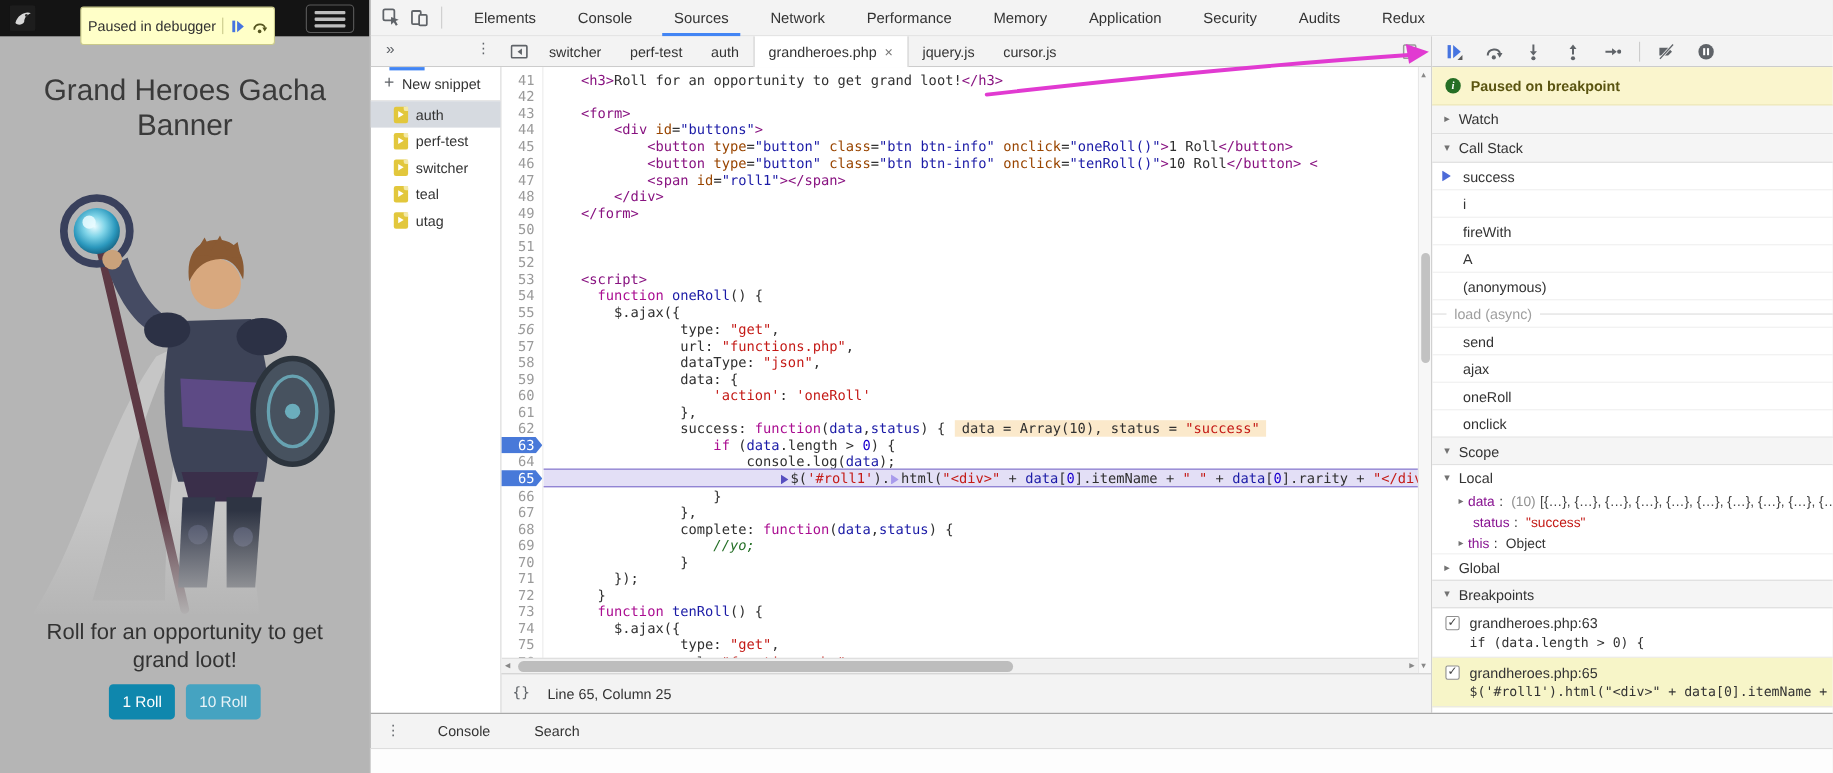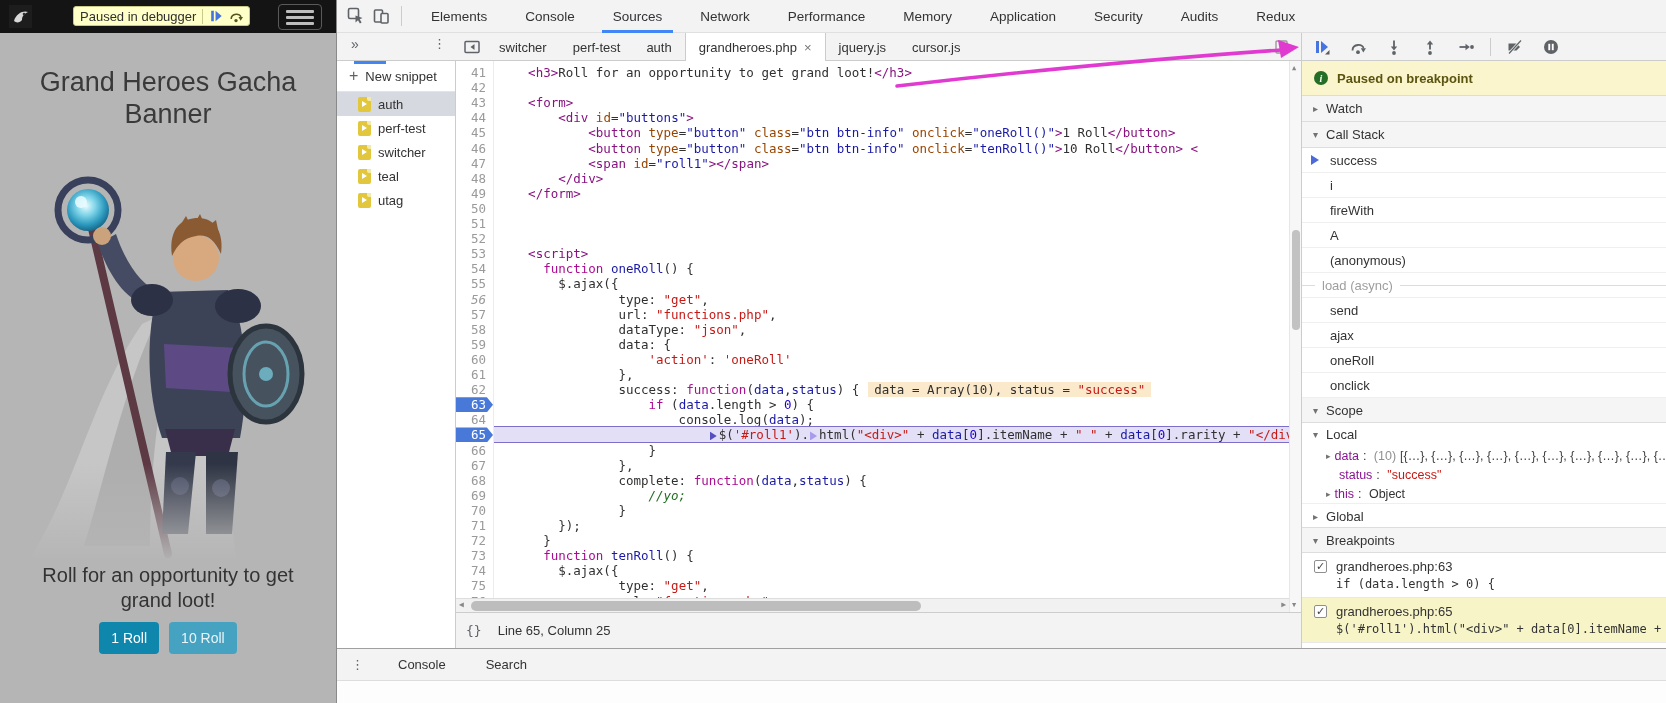--- a/index.html
+++ b/index.html
@@ -4,21 +4,21 @@
 <style>
   *{box-sizing:border-box;margin:0;padding:0}
   html,body{width:1666px;height:703px;overflow:hidden;background:#e8e8e8;
     font-family:"Liberation Sans","DejaVu Sans",sans-serif;}
   .screen{position:relative;width:1666px;height:703px;}
 
   
   .page{position:absolute;left:0;top:0;width:336px;height:703px;background:#b5b5b5;overflow:hidden;}
   .navbar{position:absolute;left:0;top:0;width:336px;height:33px;background:#141414;}
   .logo{position:absolute;left:9px;top:5px;width:23px;height:23px;background:#1e1e1e;border-radius:2px;}
-  .paused-pill{position:absolute;left:73px;top:6px;height:20px;background:#ffffc8;border:1px solid #c9c98a;
+  .paused-pill{position:absolute;left:73px;top:6px;height:35px;background:#ffffc8;border:1px solid #c9c98a;
     border-radius:3px;display:flex;align-items:center;padding:0 6px;gap:6px;}
   .paused-pill .lbl{font-size:13px;color:#303030;}
   .pill-sep{width:1px;height:15px;background:#c9c98a;}
   .pill-ic{width:14px;height:14px;display:inline-block;}
   .hamburger{position:absolute;right:14px;top:4px;width:44px;height:26px;border:1px solid #5a5a5a;border-radius:4px;
     display:flex;flex-direction:column;justify-content:center;gap:3px;align-items:center;}
   .hamburger i{display:block;width:28px;height:3px;background:#bdbdbd;border-radius:1px;}
   .page-title{position:absolute;left:0;top:66px;width:336px;text-align:center;font-size:27px;line-height:32px;color:#3a3a3a;padding:0 14px;}
   .artwork{position:absolute;left:0;top:134px;width:336px;height:428px;}
   .page-sub{position:absolute;left:0;top:563px;width:336px;text-align:center;font-size:20px;line-height:25px;color:#333;padding:0 16px;}

